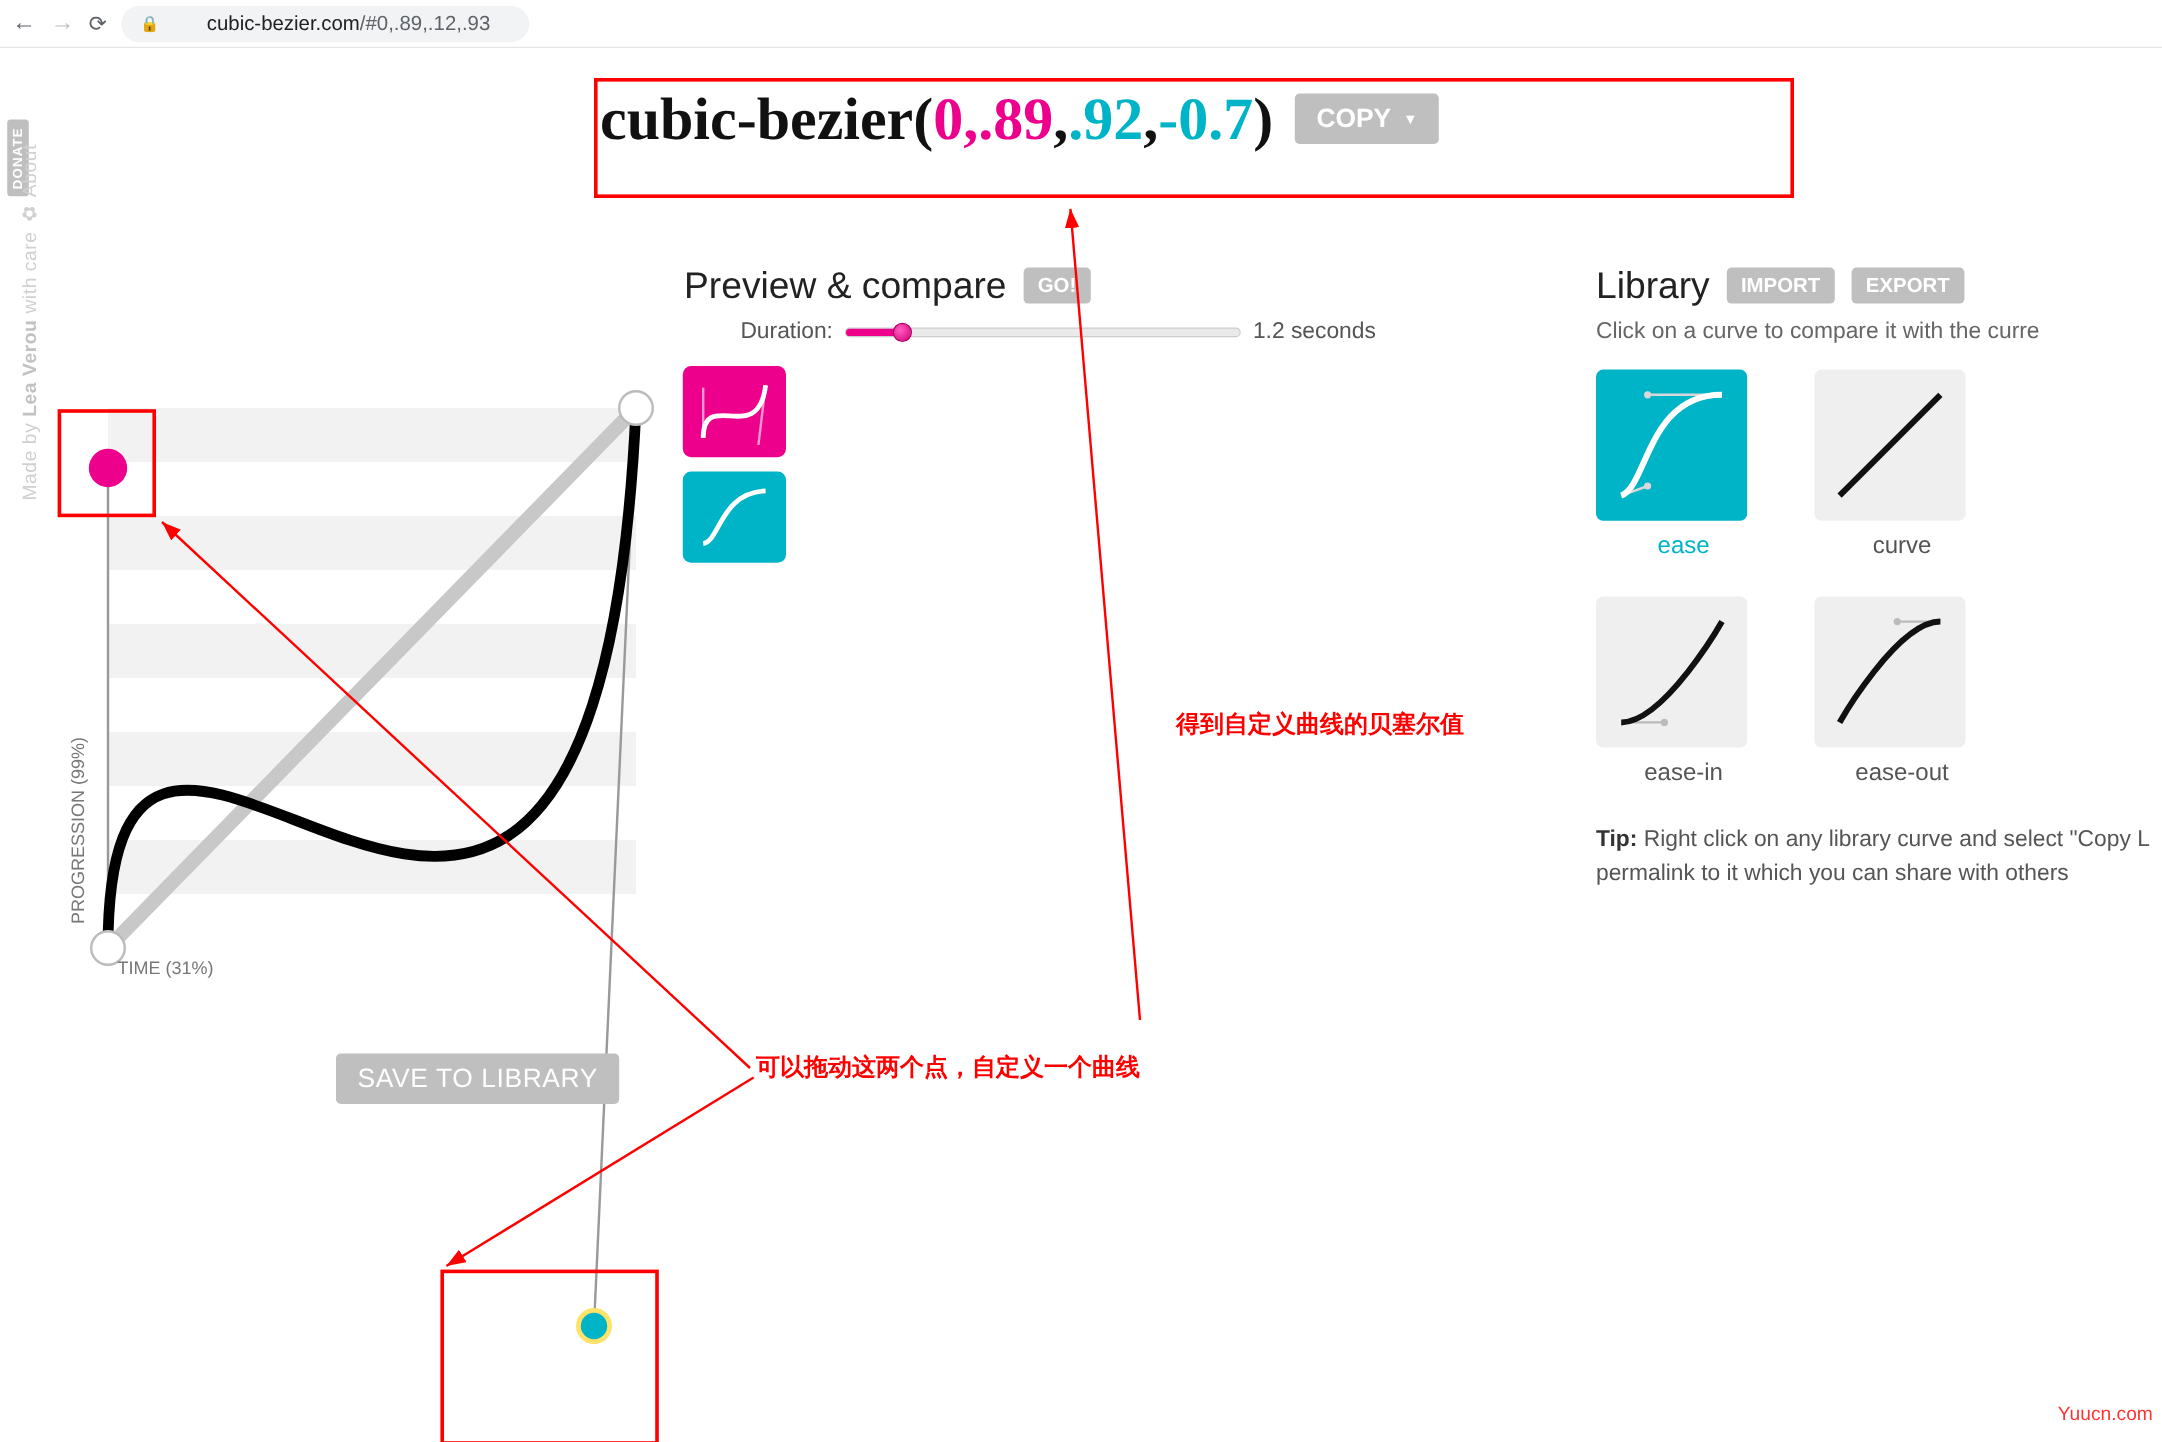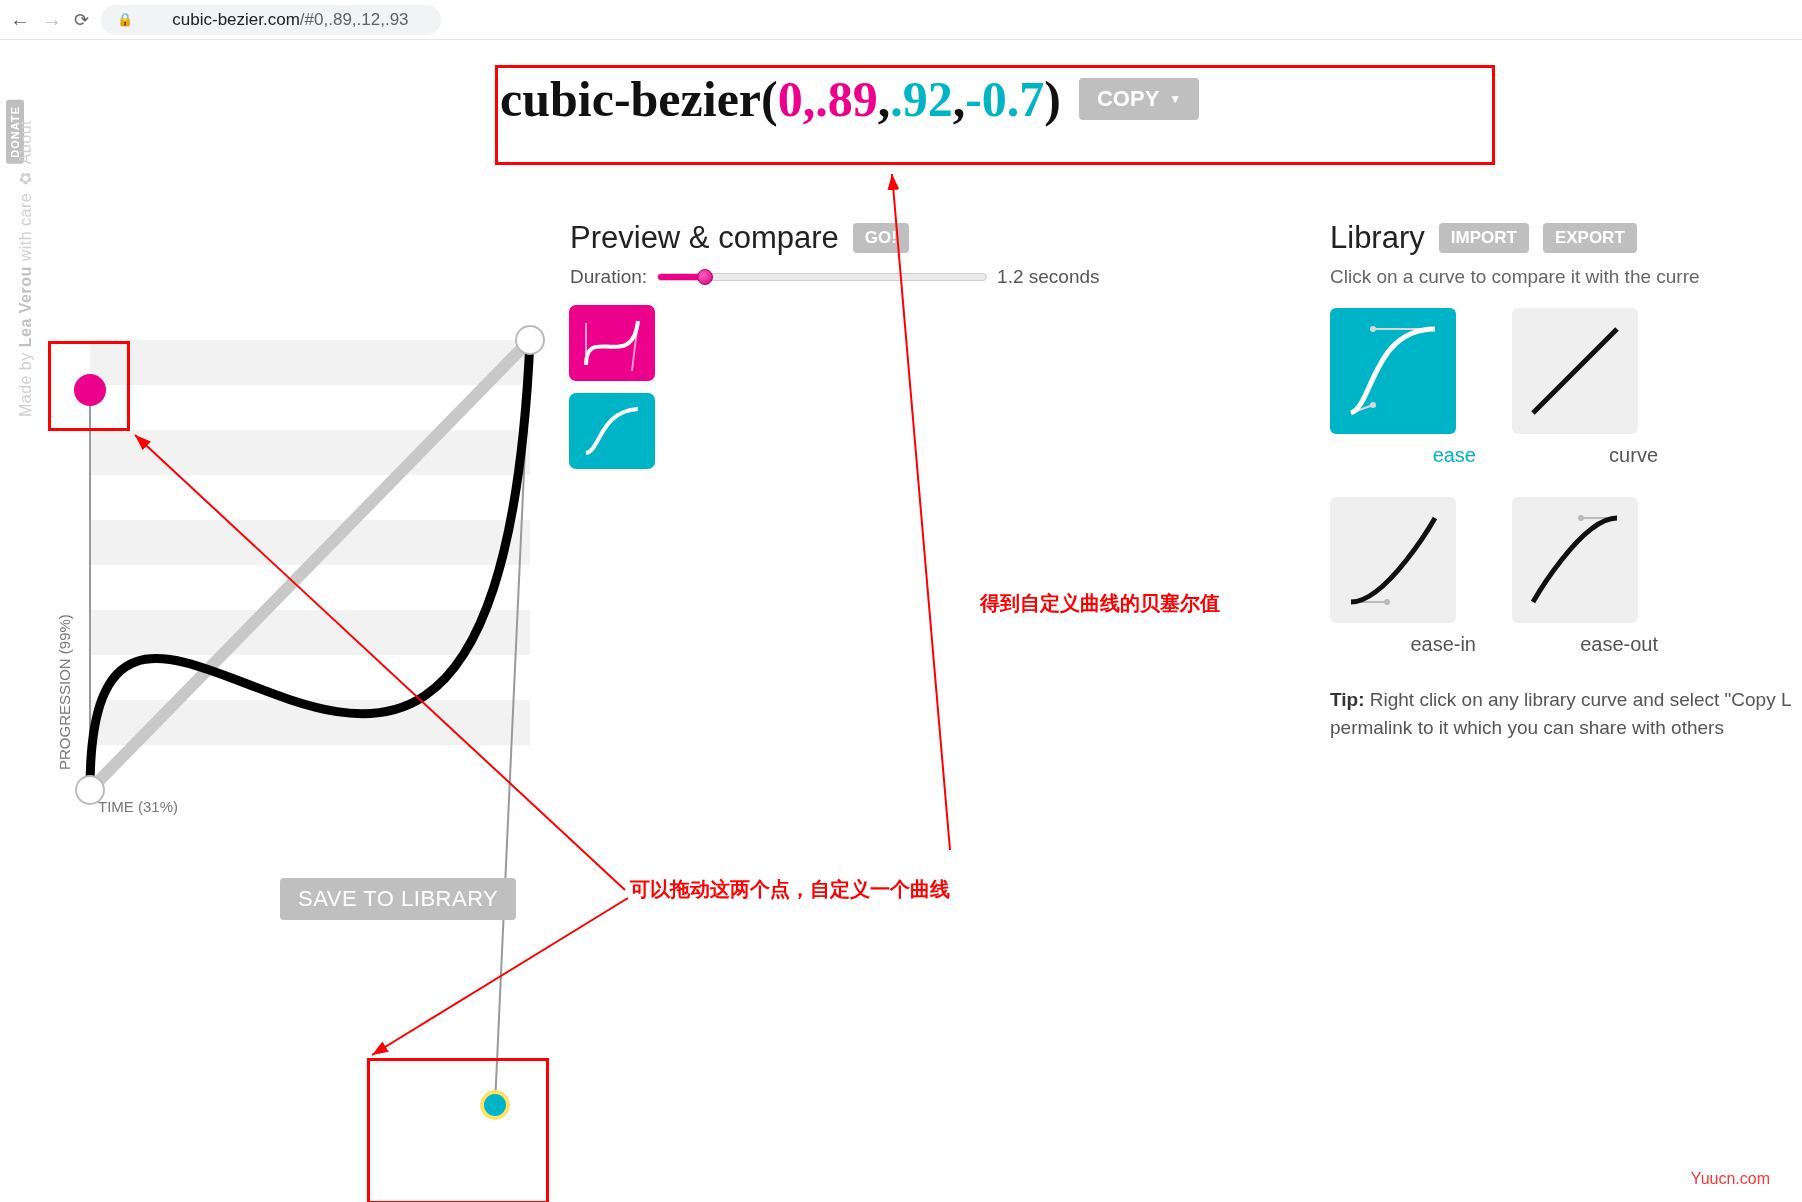--- a/index.html
+++ b/index.html
@@ -44,43 +44,43 @@
   .red-box.p1-box { left: 48px; top: 301px; width: 82px; height: 90px; }
   .red-box.p2-box { left: 367px; top: 1018px; width: 182px; height: 146px; }
   .ann-text { position: absolute; color: #f00; font-size: 20px; font-weight: 700; }
   .ann-line { position: absolute; pointer-events: none; overflow: visible; }
 
   
   .preview { position: absolute; left: 570px; top: 180px; width: 600px; }
   .sec-head { display: flex; align-items: center; gap: 14px; margin-bottom: 10px; }
   .sec-head h2 { font-size: 31px; font-weight: 400; color: #222; }
   .mini-btn { background: #bfbfbf; color: #fff; border: none; border-radius: 4px; font-size: 17px; font-weight: 600; padding: 5px 12px; }
-  .dur-row { display: flex; align-items: center; gap: 10px; color: #555; font-size: 19px; margin-bottom: 18px; }
+  .dur-row { display: flex; align-items: center; gap: 10px; color: #555; font-size: 19px; margin-bottom: 18px; margin-left: 47px; }
   .slider-wrap { position: relative; width: 330px; height: 22px; }
   .slider-track { position: absolute; left: 0; right: 0; top: 7px; height: 8px; background: #eaeaea; border: 1px solid #ccc; border-radius: 6px; }
   .slider-fill { position: absolute; left: 1px; top: 8px; height: 6px; width: 46px; background: #ec008c; border-radius: 4px; }
   .slider-thumb { position: absolute; left: 40px; top: 3px; width: 16px; height: 16px; border-radius: 50%; background: radial-gradient(circle at 35% 35%, #ff5ec0, #d40079); border: 1px solid #b00065; }
   .swatch { width: 84px; height: 74px; border-radius: 6px; margin-bottom: 14px; display: flex; align-items: center; justify-content: center; }
   .swatch.pink { background: #ec008c; box-shadow: 0 0 0 1px #ec008c; }
   .swatch.teal { background: #00b4c8; box-shadow: 0 0 0 1px #00b4c8; }
 
   
   .library { position: absolute; left: 1330px; top: 180px; width: 480px; }
   .lib-note { color: #666; font-size: 19px; margin: 6px 0 20px; }
   .lib-grid { display: flex; flex-wrap: wrap; gap: 30px 36px; }
-  .lib-item { width: 146px; text-align: right; }
+  .lib-item { width: 146px; text-align: center; }
   .lib-thumb { width: 126px; height: 126px; border-radius: 6px; background: #efefef; display: flex; align-items: center; justify-content: center; }
   .lib-thumb.active { background: #00b4c8; }
   .lib-thumb svg { width: 100px; height: 100px; }
   .lib-label { margin-top: 10px; font-size: 20px; color: #555; }
   .lib-label.active { color: #00b4c8; }
   .tip { margin-top: 30px; font-size: 19px; color: #555; line-height: 1.45; }
   .tip b { color: #333; }
 
-  .watermark { position: absolute; right: 32px; bottom: 14px; color: #f00; font-size: 16px; opacity: .8; }
+  .watermark { position: absolute; right: 8px; bottom: 14px; color: #f00; font-size: 16px; opacity: .8; }
 </style>
 </head>
 <body>
 
 <div class="chrome-bar">
   <span class="nav-arrow">←</span>
   <span class="nav-arrow fwd">→</span>
   <span class="reload">⟳</span>
   <div class="addr-pill">
     <span class="lock">🔒</span>

